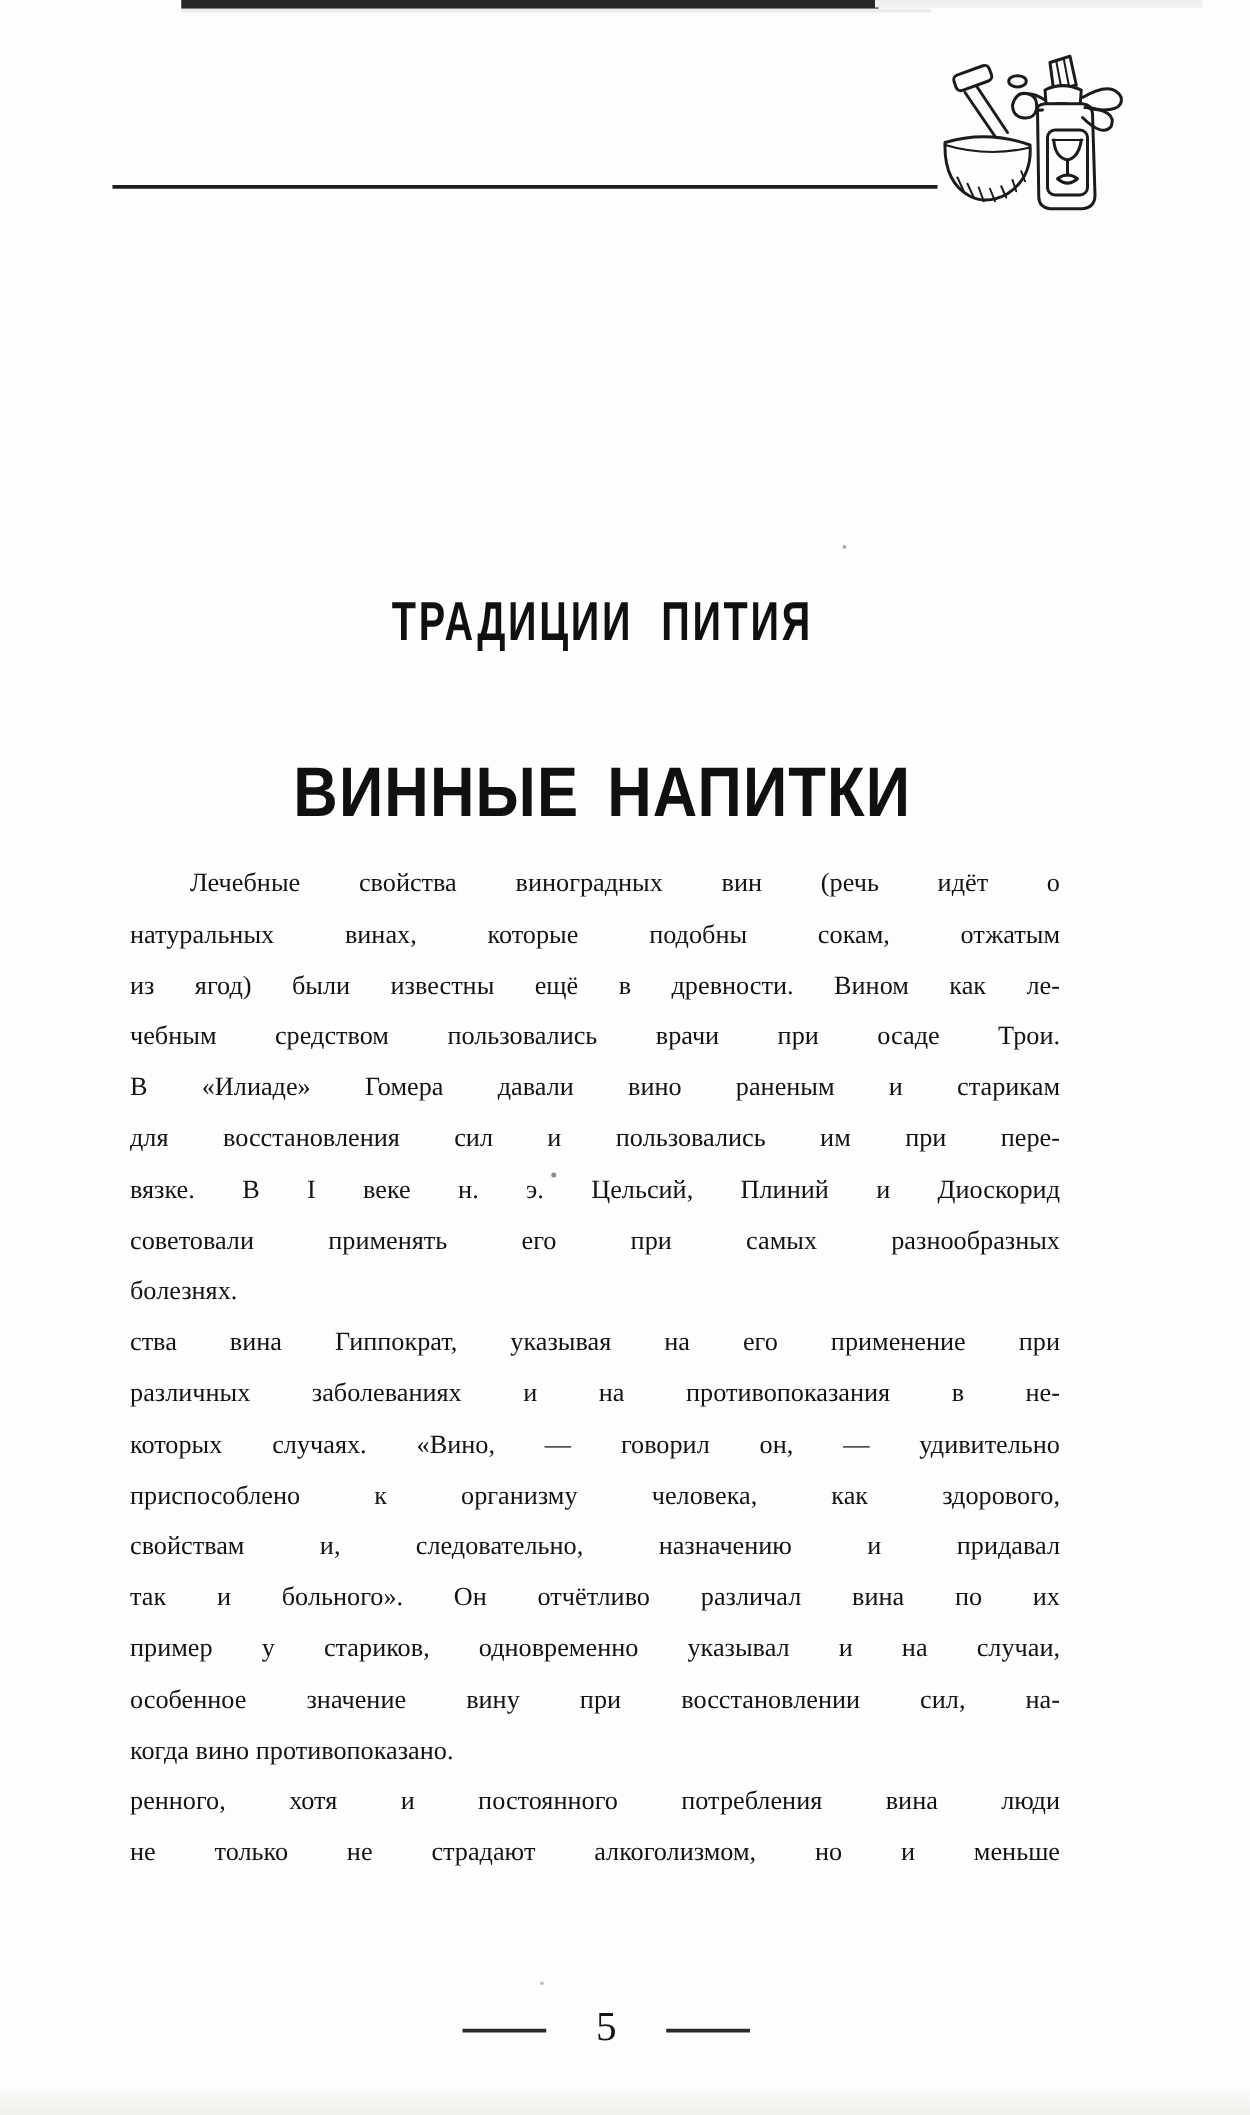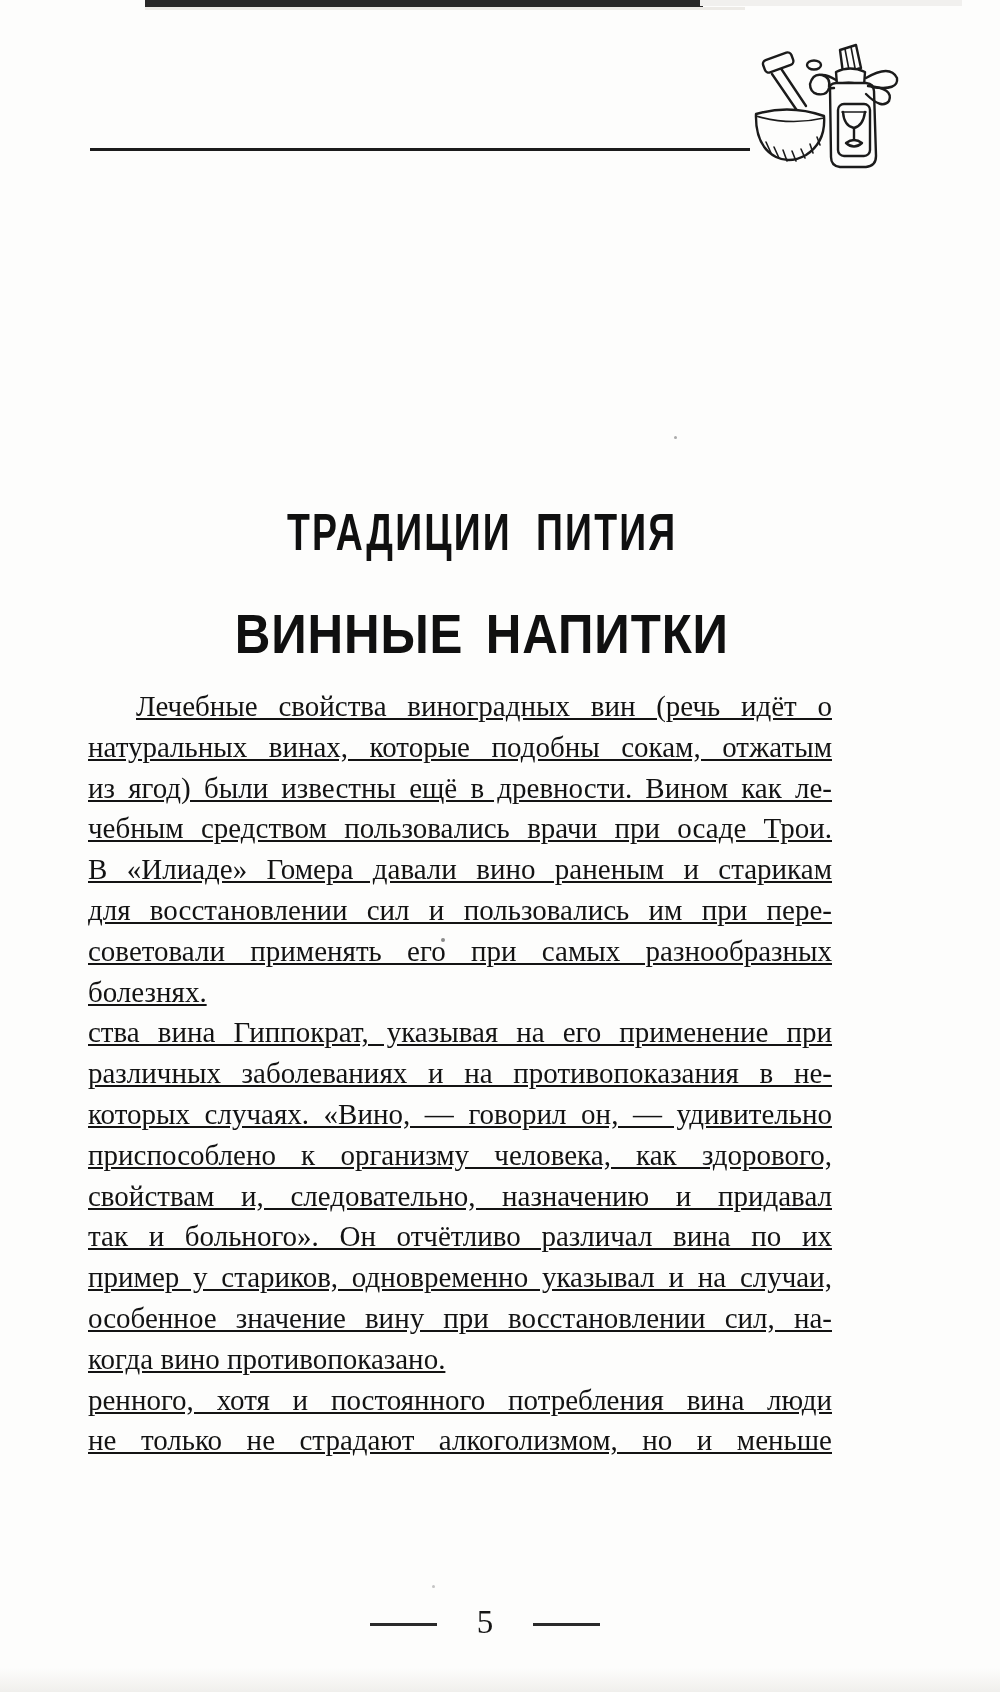--- a/index.html
+++ b/index.html
@@ -18,34 +18,34 @@
   .speck.s1 { left:441px; top:938px; width:4px; height:4px; }
   .speck.s2 { left:674px; top:436px; width:3px; height:3px; background:#aaa; }
   .speck.s3 { left:432px; top:1585px; width:3px; height:3px; background:#c4c4c4; }
 
   
   .header-rule { position:absolute; left:90px; top:148px; width:660px; height:3px; background:#1c1c1c; }
   .illustration { position:absolute; left:750px; top:34px; width:158px; height:142px; }
 
   
   .chapter-title {
-    position:absolute; left:100px; top:506px; width:764px;
+    position:absolute; left:100px; top:476px; width:764px;
     text-align:center; line-height:1; color:#101010;
-    font-family:"Liberation Sans", sans-serif; font-weight:bold; font-size:52px;
+    font-family:"Liberation Sans", sans-serif; font-weight:bold; font-size:44px;
   }
   .chapter-title .squeeze { display:inline-block; transform:scaleX(.72); transform-origin:center; letter-spacing:3px; word-spacing:16px; white-space:nowrap; }
   .section-title {
     position:absolute; left:100px; top:606px; width:764px;
     text-align:center; line-height:1; color:#101010;
     font-family:"Liberation Sans", sans-serif; font-weight:bold; font-size:56px;
   }
   .section-title .squeeze { display:inline-block; transform:scaleX(.88); transform-origin:center; letter-spacing:1px; word-spacing:9px; white-space:nowrap; }
 
   
-  .body-text { position:absolute; left:88px; top:686px; width:744px; font-size:29px; line-height:40.8px; color:#131313;text-decoration:underline; }
+  .body-text { position:absolute; left:104px; top:686px; width:744px; font-size:21px; line-height:40.8px; color:#131313; }
   .para { margin:0; }
   .tline { text-align:justify; text-align-last:justify; }
   .tline.first { text-indent:48px; }
   .tline.last { text-align-last:left; }
 
   
   .footer { position:absolute; left:0; top:1606px; width:970px; display:flex; align-items:center; justify-content:center; gap:40px; }
   .footer .dash { display:inline-block; width:67px; height:3px; background:#2a2a2a; }
   .footer .pagenum { font-size:33px; color:#151515; line-height:1; padding-bottom:4px; }
 
@@ -96,21 +96,22 @@
 
   <h2 class="section-title" style="margin:0;"><span class="squeeze">ВИННЫЕ НАПИТКИ</span></h2>
 
   <div class="body-text">
       <div class="para">
         <div class="tline first">Лечебные свойства виноградных вин (речь идёт о</div>
         <div class="tline">натуральных винах, которые подобны сокам, отжатым</div>
         <div class="tline">из ягод) были известны ещё в древности. Вином как ле-</div>
         <div class="tline">чебным средством пользовались врачи при осаде Трои.</div>
         <div class="tline">В «Илиаде» Гомера давали вино раненым и старикам</div>
-        <div class="tline">для восстановлении сил и пользовались им при пере-</div>
+        <div class="tline">для восстановления сил и пользовались им при пере-</div>
+        <div class="tline">вязке. В I веке н. э. Цельсий, Плиний и Диоскорид</div>
         <div class="tline">советовали применять его при самых разнообразных</div>
         <div class="tline last">болезнях.</div>
       </div>
       <div class="para">
         <div class="tline">ства вина Гиппократ, указывая на его применение при</div>
         <div class="tline">различных заболеваниях и на противопоказания в не-</div>
         <div class="tline">которых случаях. «Вино, — говорил он, — удивительно</div>
         <div class="tline">приспособлено к организму человека, как здорового,</div>
         <div class="tline">свойствам и, следовательно, назначению и придавал</div>
         <div class="tline">так и больного». Он отчётливо различал вина по их</div>

